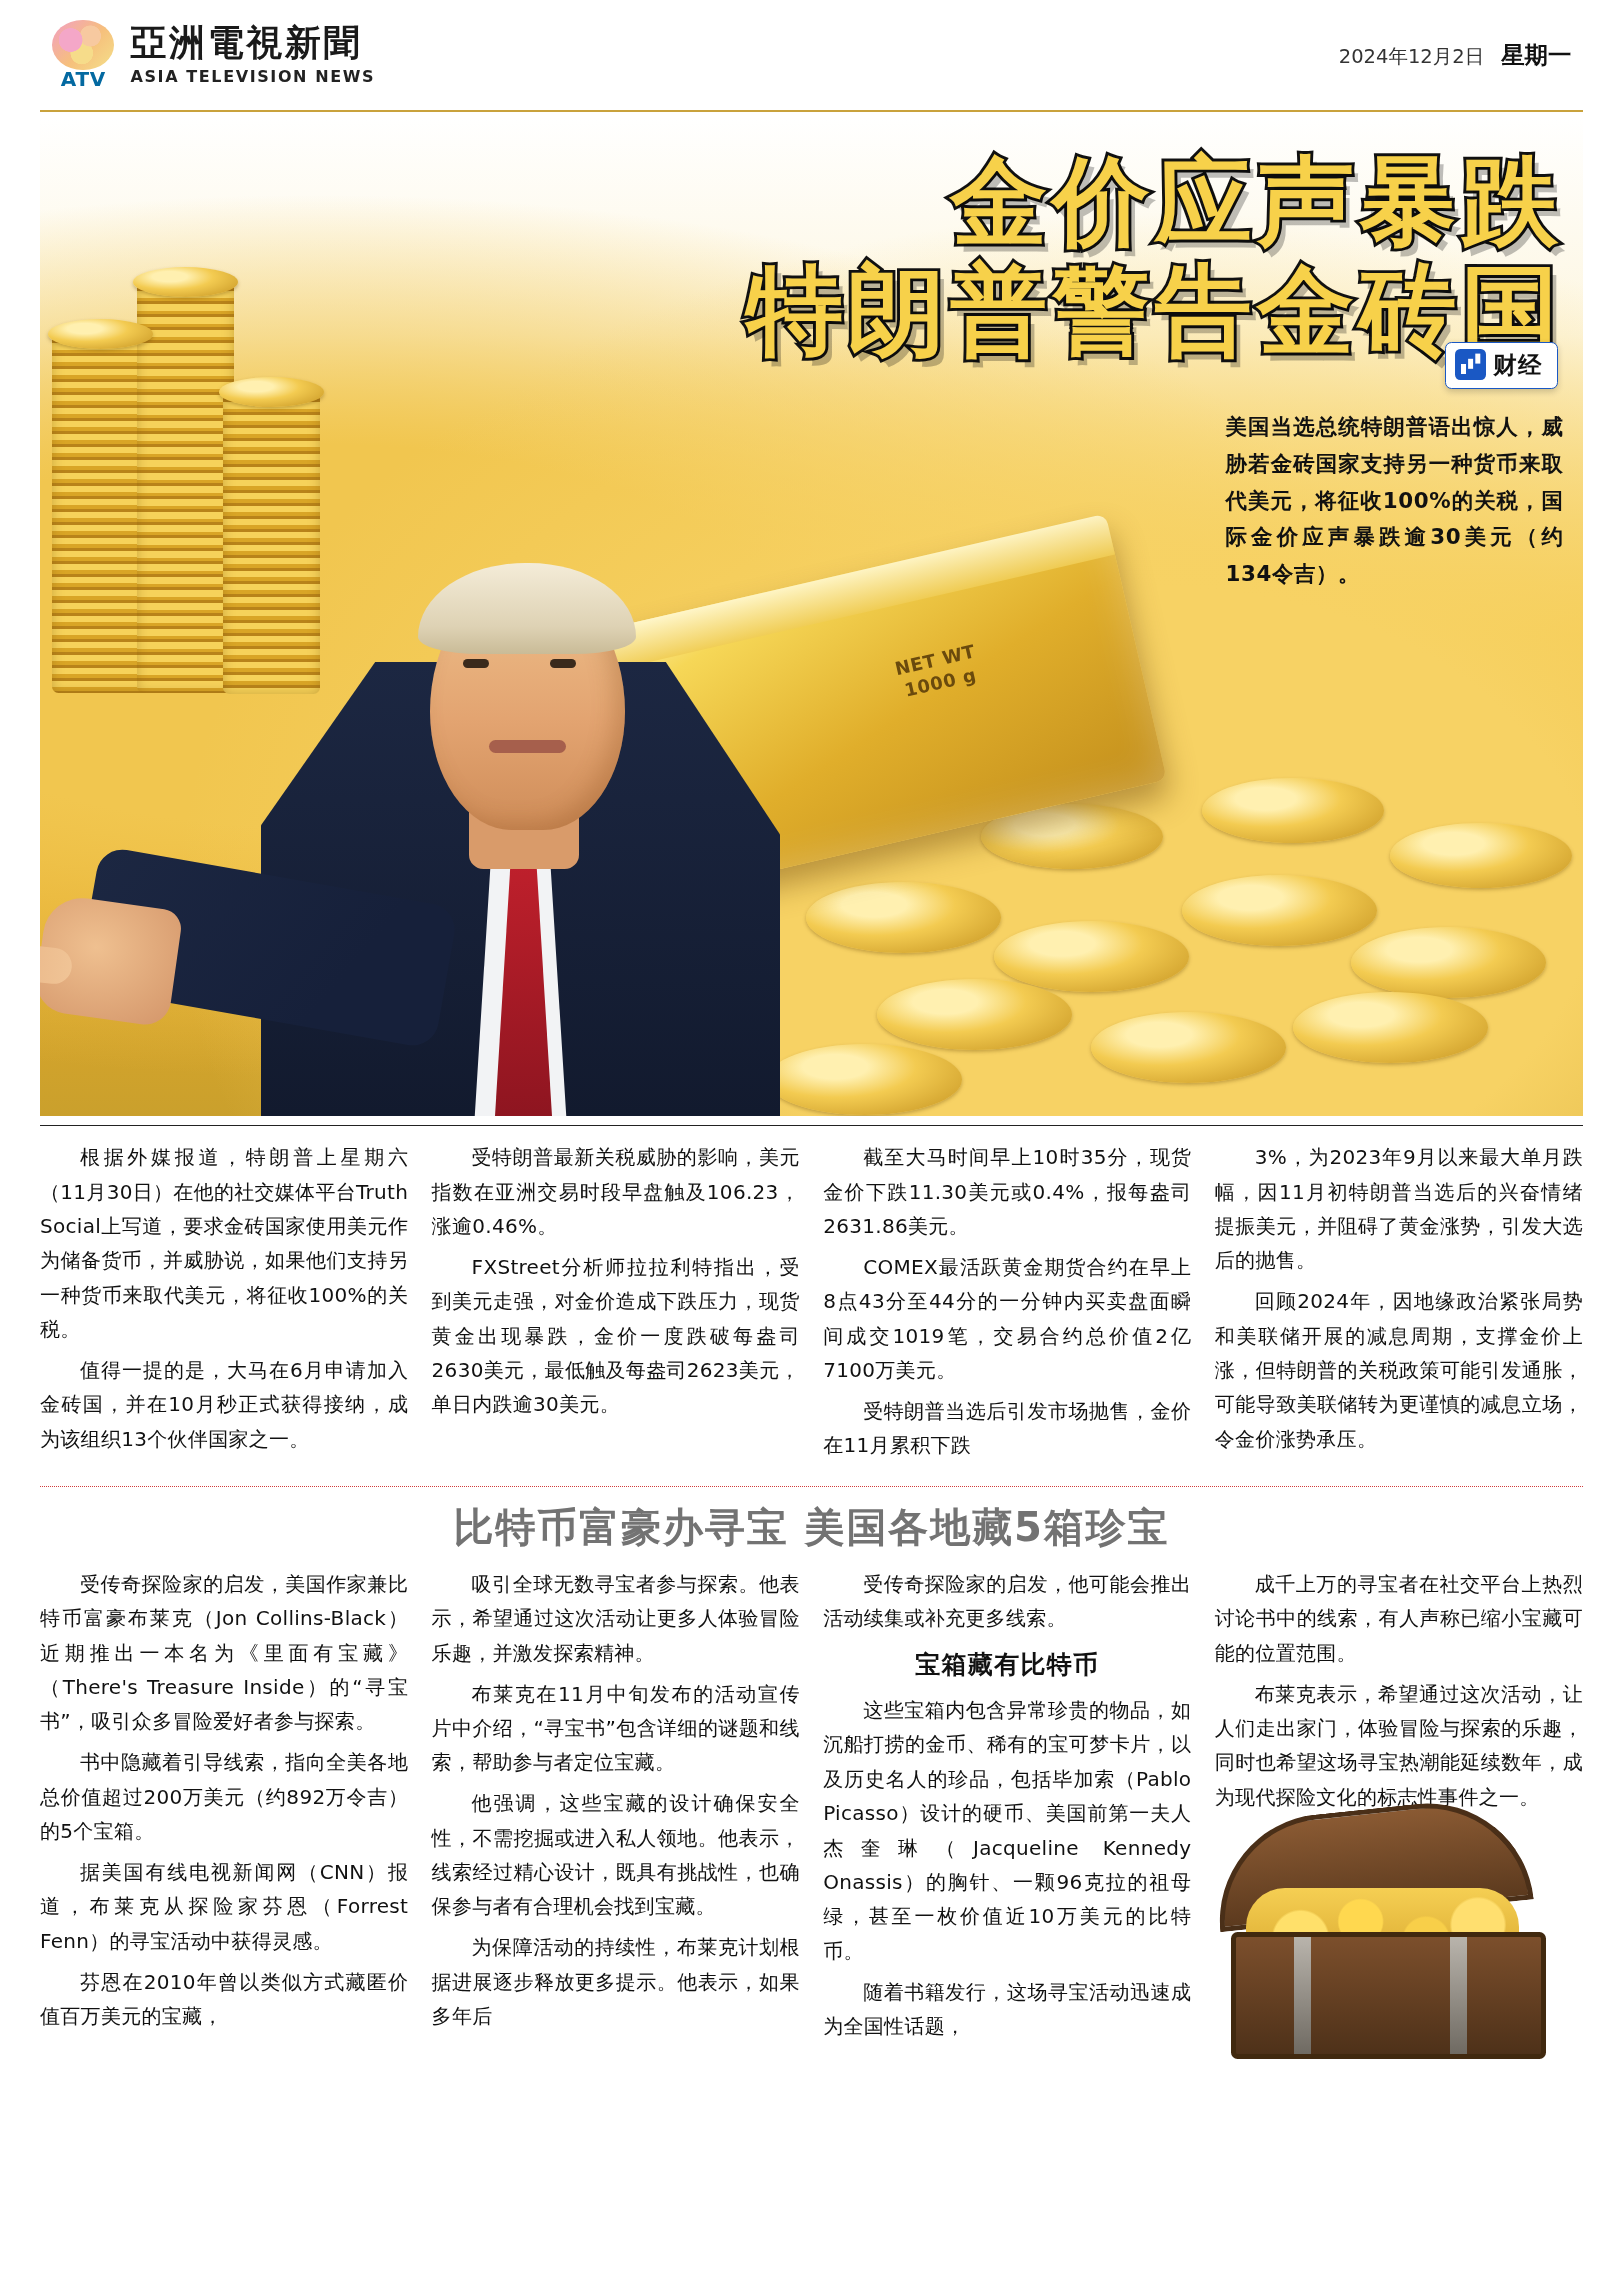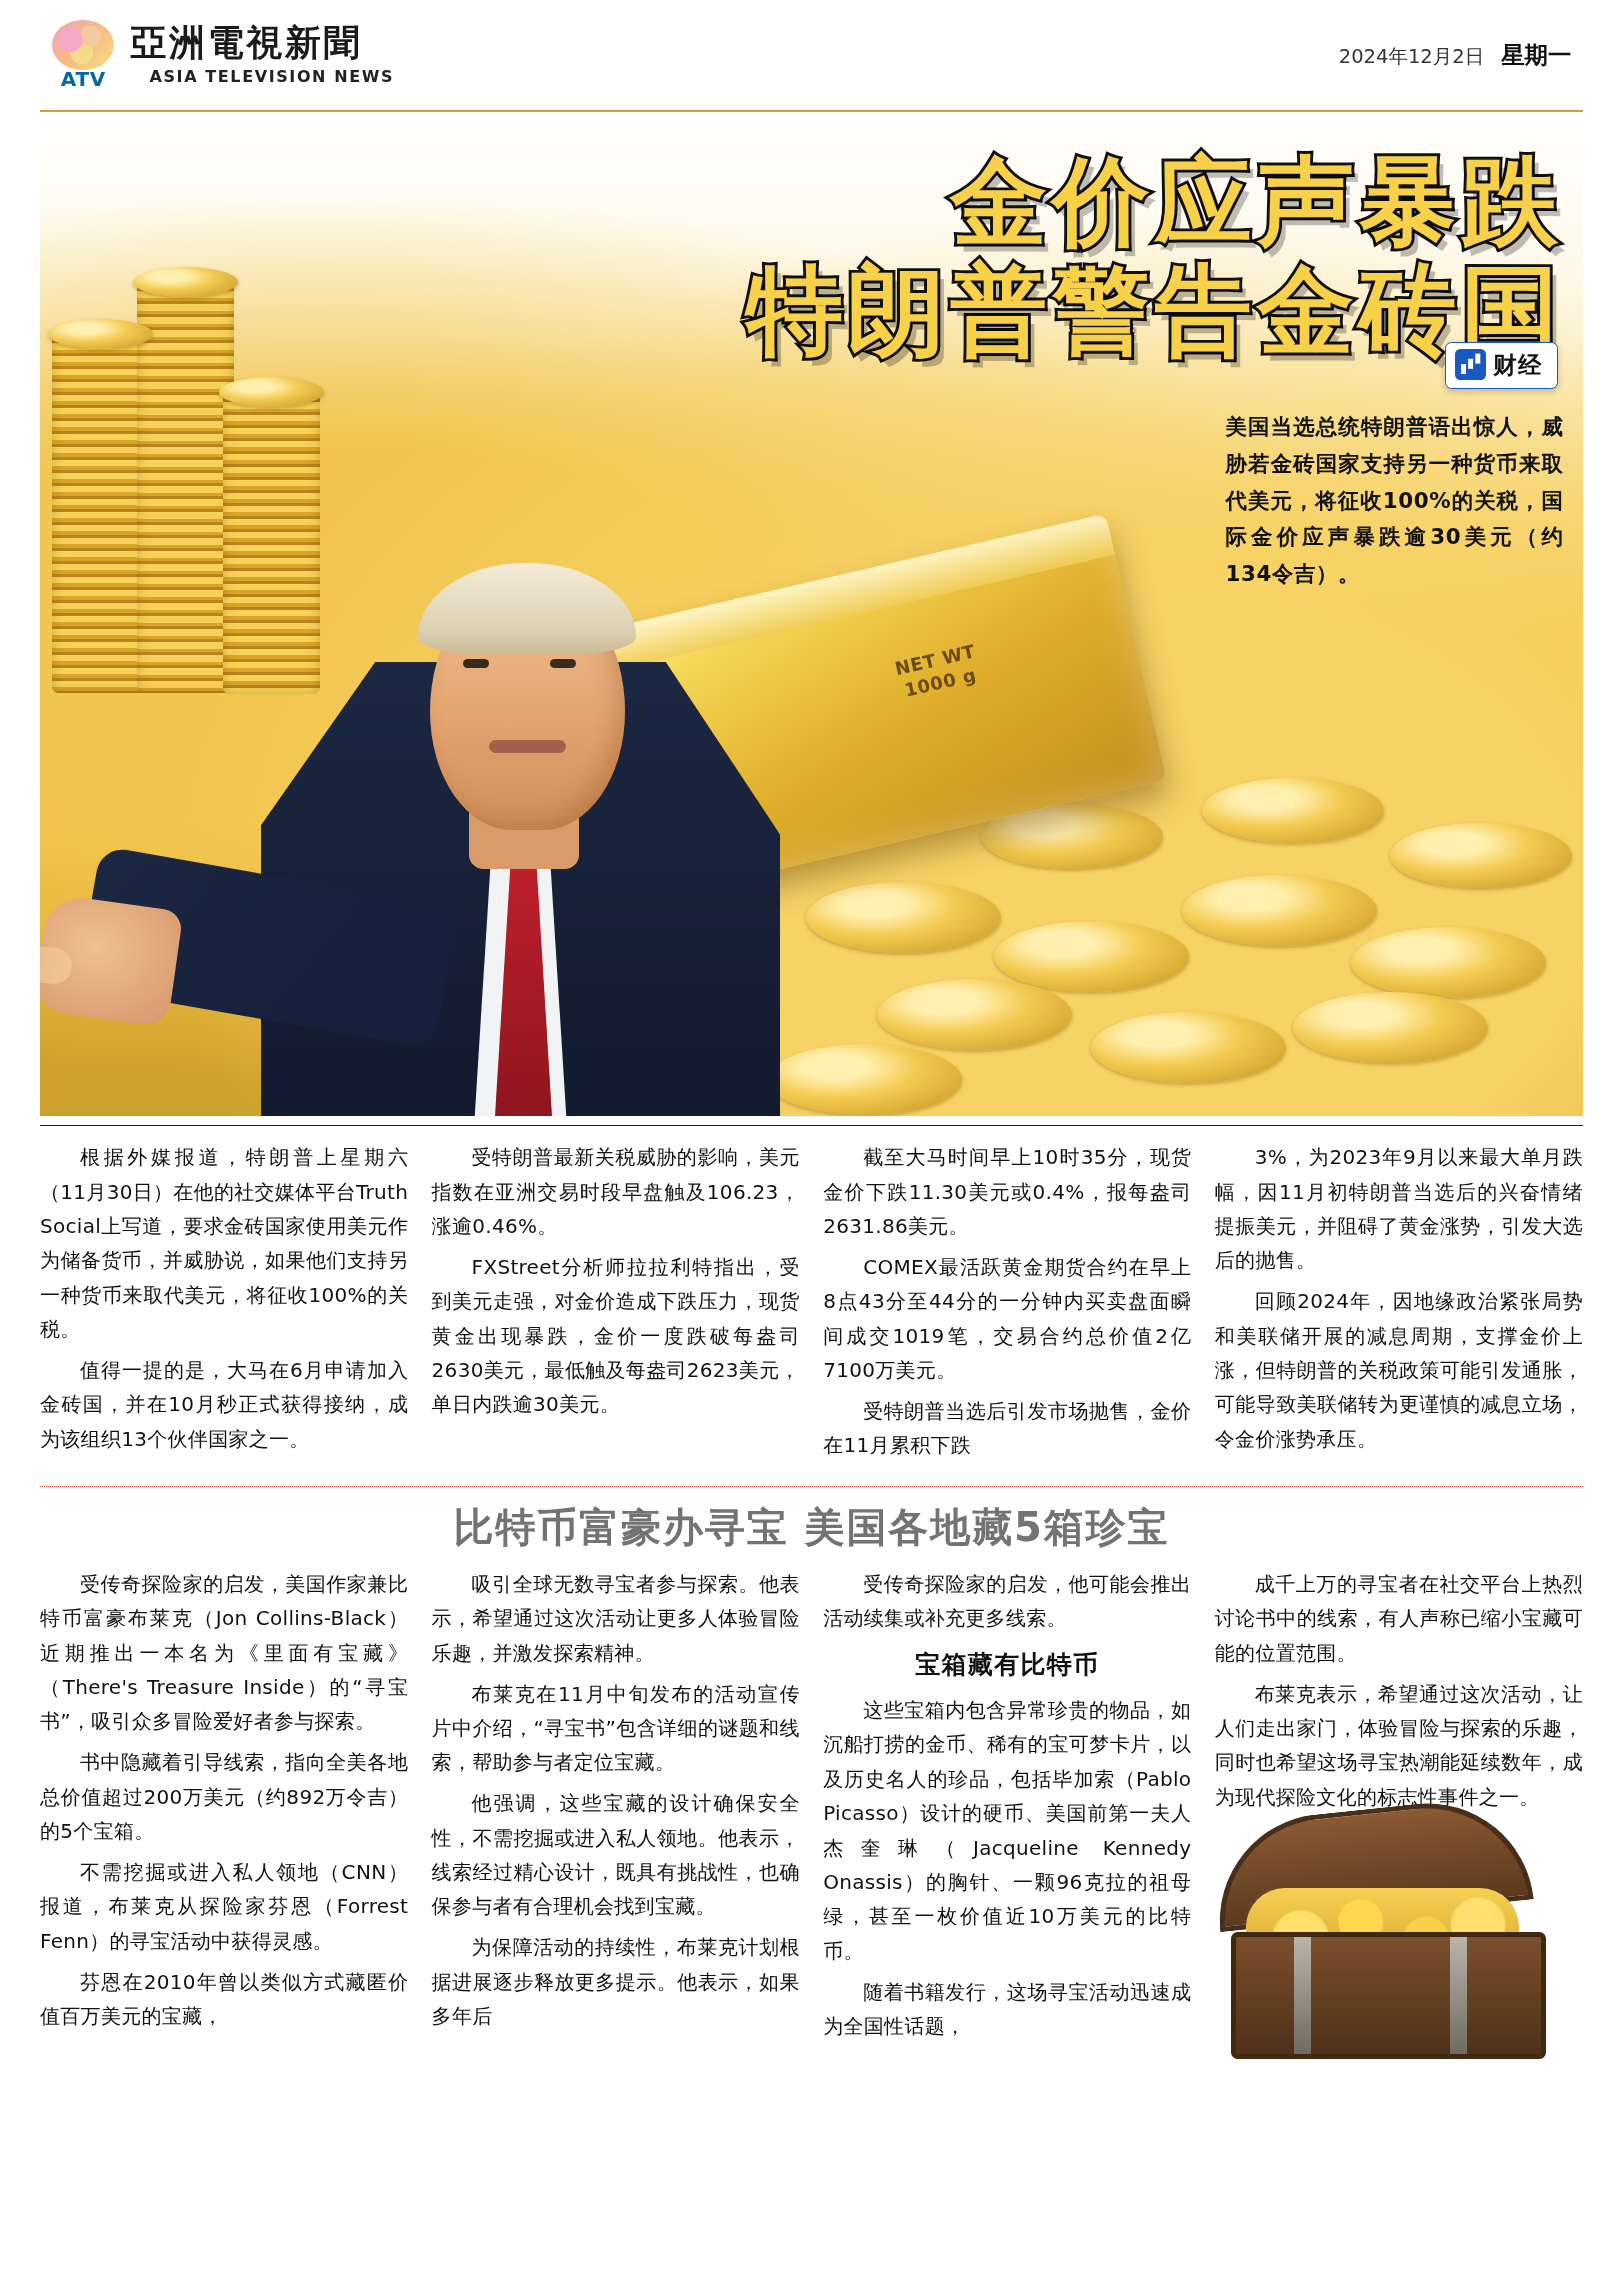--- a/index.html
+++ b/index.html
@@ -79,21 +79,20 @@
     letter-spacing: 2.6px;
     color: #1a1a1a;
     font-family: "DejaVu Sans", sans-serif;
   }
   .brand-en {
     font-size: 16px;
     font-weight: bold;
     letter-spacing: 1.6px;
     color: #222;
     margin-top: 7.8px;
-    margin-left: 19px;
   }
   .masthead-right {
     display: flex;
     align-items: baseline;
     gap: 17px;
     padding-right: 5.2px;
   }
   .date-text {
     font-size: 19.5px;
     color: #333;
@@ -553,21 +552,21 @@
     </div>
   </div>
 
   <div class="divider"></div>
 
   <div class="story-b-title">比特币富豪办寻宝 美国各地藏5箱珍宝</div>
   <div class="story-b">
     <div class="col">
       <p>受传奇探险家的启发，美国作家兼比特币富豪布莱克（Jon Collins-Black）近期推出一本名为《里面有宝藏》（There's Treasure Inside）的“寻宝书”，吸引众多冒险爱好者参与探索。</p>
       <p>书中隐藏着引导线索，指向全美各地总价值超过200万美元（约892万令吉）的5个宝箱。</p>
-      <p>不需挖掘或进入私人领地（CNN）报道，布莱克从探险家芬恩（Forrest Fenn）的寻宝活动中获得灵感。</p>
+      <p>据美国有线电视新闻网（CNN）报道，布莱克从探险家芬恩（Forrest Fenn）的寻宝活动中获得灵感。</p>
       <p>芬恩在2010年曾以类似方式藏匿价值百万美元的宝藏，</p>
     </div>
     <div class="col">
       <p>吸引全球无数寻宝者参与探索。他表示，希望通过这次活动让更多人体验冒险乐趣，并激发探索精神。</p>
       <p>布莱克在11月中旬发布的活动宣传片中介绍，“寻宝书”包含详细的谜题和线索，帮助参与者定位宝藏。</p>
       <p>他强调，这些宝藏的设计确保安全性，不需挖掘或进入私人领地。他表示，线索经过精心设计，既具有挑战性，也确保参与者有合理机会找到宝藏。</p>
       <p>为保障活动的持续性，布莱克计划根据进展逐步释放更多提示。他表示，如果多年后</p>
     </div>
     <div class="col">
       <p>受传奇探险家的启发，他可能会推出活动续集或补充更多线索。</p>

